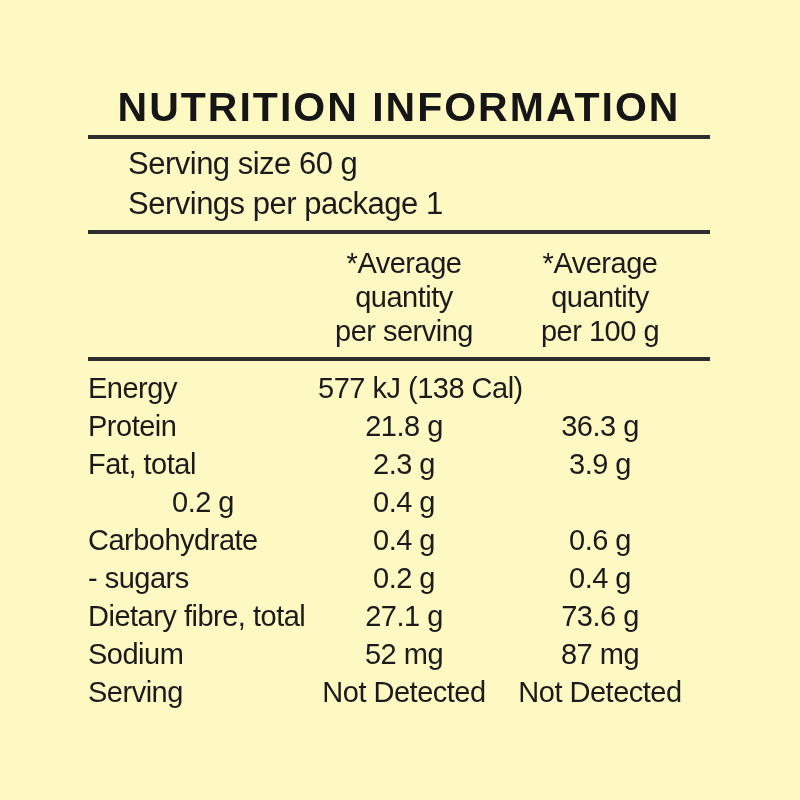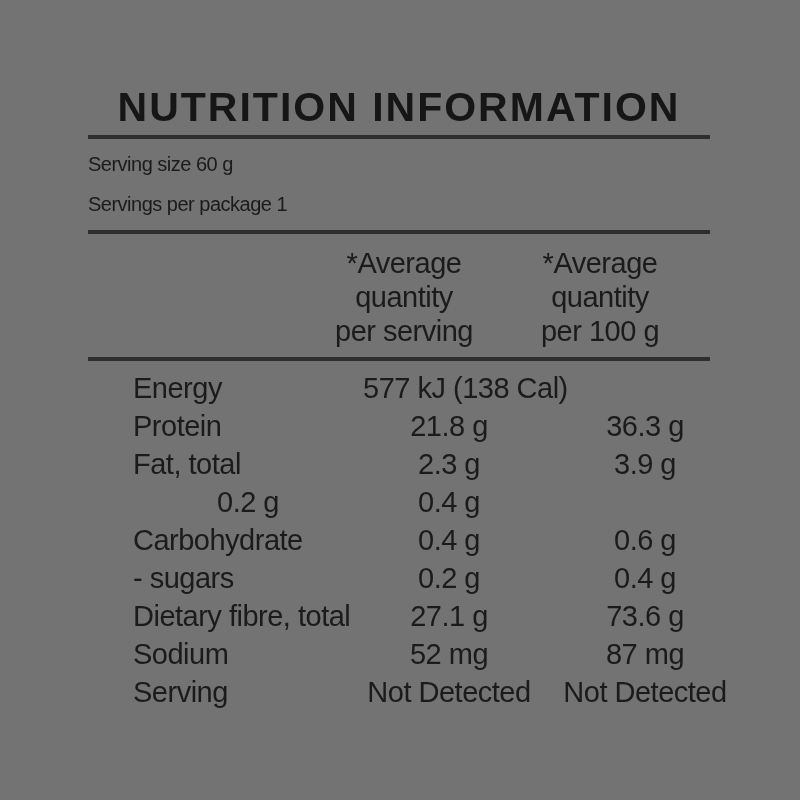--- a/index.html
+++ b/index.html
@@ -4,21 +4,21 @@
 <style>
   html, body {
     margin: 0;
     padding: 0;
     background: #ffffff;
   }
   .canvas {
     position: relative;
     width: 800px;
     height: 800px;
-    background: #737373;
+    background: #fef9c3;
     font-family: "Liberation Sans", sans-serif;
     color: #1b1b1b;
     overflow: hidden;
   }
   .panel {
     position: absolute;
     left: 88px;
     top: 84px;
     width: 622px;
   }
@@ -32,23 +32,24 @@
     color: #161616;
   }
   .rule {
     height: 4px;
     background: #2e2e2e;
     margin: 0;
   }
   .rule-1 { margin-top: 5px; }
   .serving-block {
     padding: 5px 0 6px 0;
-    font-size: 20px;
+    font-size: 31px;
     line-height: 40px;
     letter-spacing: -0.5px;
+    margin-left: 40px;
   }
   .grid {
     display: grid;
     grid-template-columns: 230px 172px 220px;
   }
   .header-row {
     padding: 12px 0 9px 0;
     font-size: 29px;
     line-height: 34px;
     letter-spacing: -0.5px;
@@ -57,21 +58,20 @@
     text-align: center;
     white-space: pre-line;
   }
   .rows-block {
     padding-top: 8px;
   }
   .data-row {
     line-height: 38px;
     font-size: 29px;
     letter-spacing: -0.5px;
-    margin-left: 45px;
   }
   .cell { white-space: nowrap; }
   .cell.label { text-align: left; }
   .cell.val   { text-align: center; }
 </style>
 </head>
 <body>
 
 <div class="canvas">
   <div class="panel">

